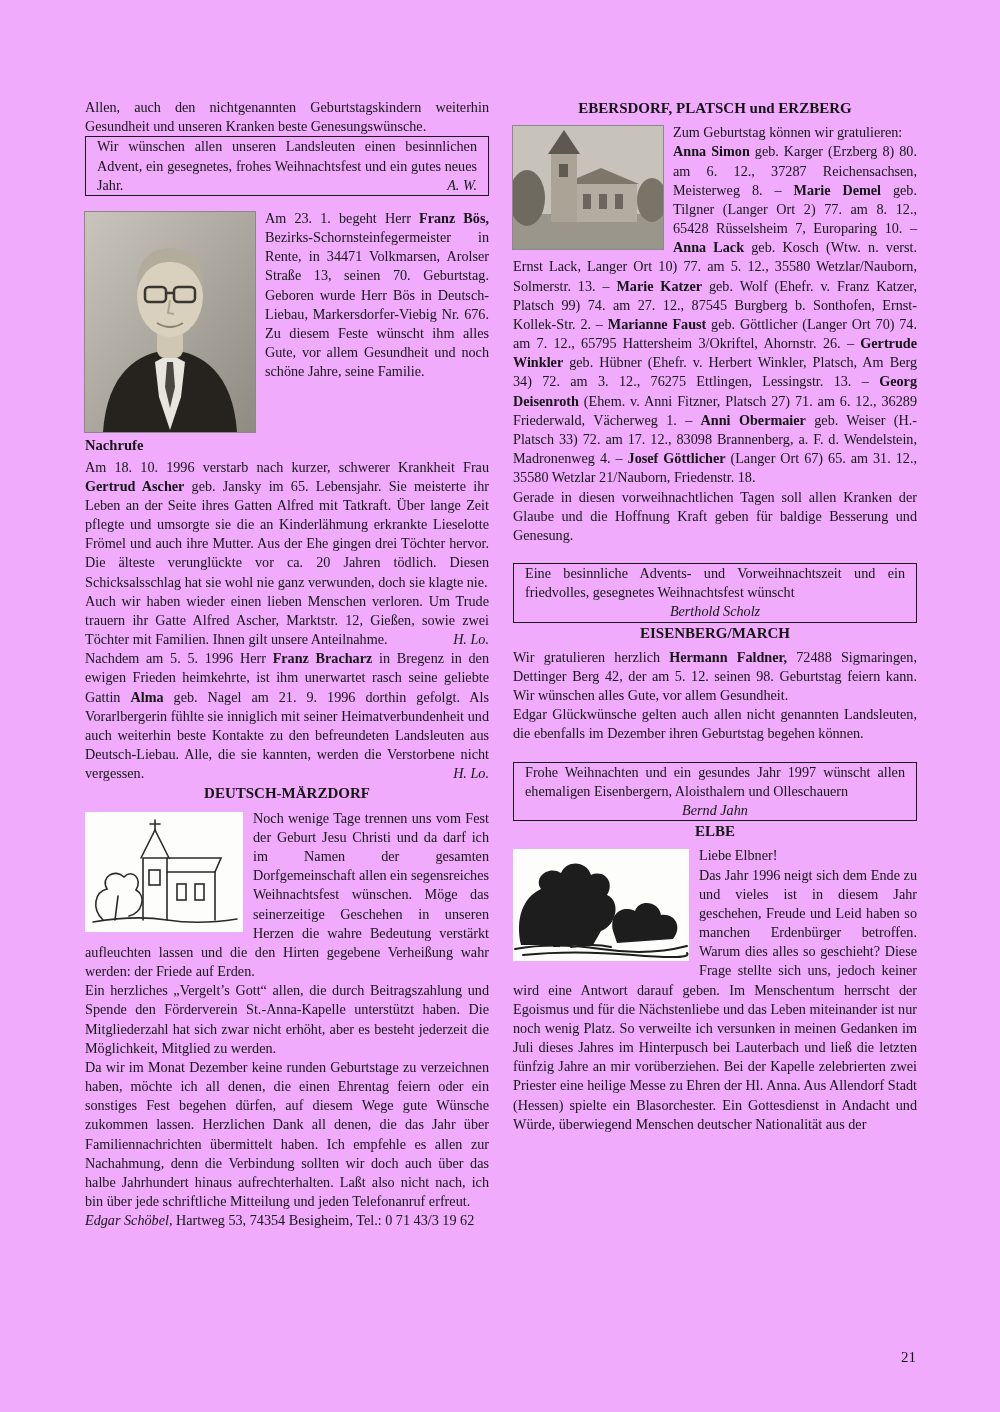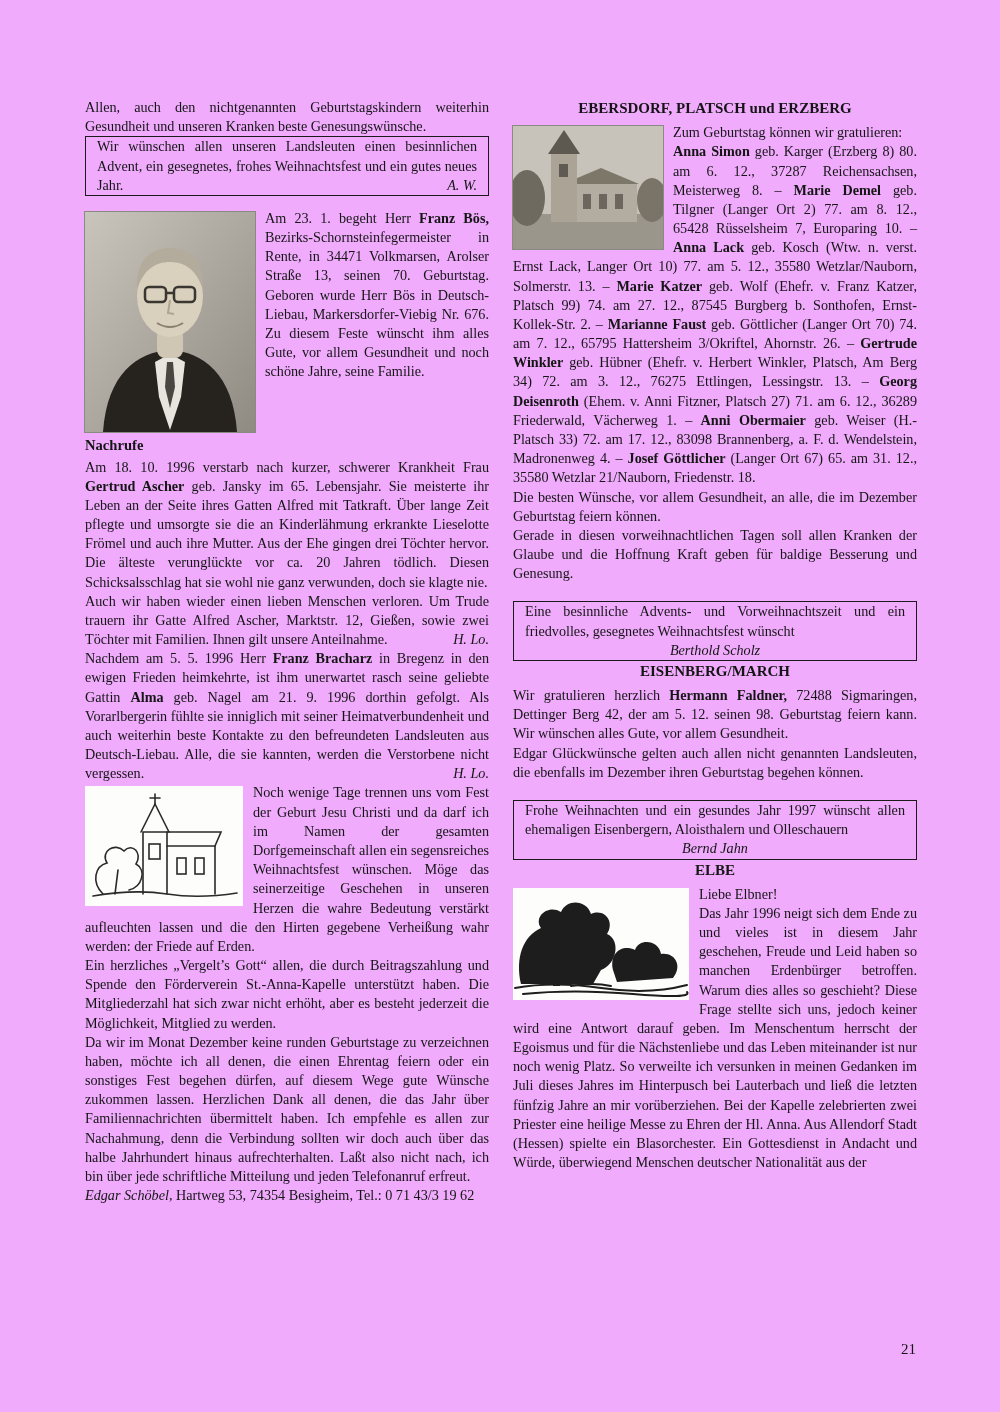--- a/index.html
+++ b/index.html
@@ -37,21 +37,21 @@
   }
   .box::after { content: ""; display: block; clear: both; }
   .subhead { font-weight: bold; font-size: 14.6px; margin: 0 0 2px 0; text-align: left; }
   .center-head { font-weight: bold; font-size: 15px; margin: 0 0 5px 0; text-align: center; }
   .sig-float { float: right; font-style: italic; padding-left: 14px; }
   .sig-line { text-align: center; font-style: italic; margin: 0; }
   .media-section::after { content: ""; display: block; clear: none; }
   .photo { float: left; margin: 3px 10px 4px 0; }
   .photo svg { display: block; }
   .photo-frame { outline: 1px solid #8a8a84; }
-  .page-number { position: absolute; right: 84px; bottom: 54px; font-size: 15px; }
+  .page-number { position: absolute; right: 84px; bottom: 46px; font-size: 15px; }
 </style>
 </head>
 <body>
 
 <div class="page">
   <div class="columns">
 
     <div class="col">
 
       <p class="para mb-m">Allen, auch den nichtgenannten Geburtstagskindern weiterhin Gesundheit und unseren Kranken beste Genesungswünsche.</p>
@@ -96,20 +96,21 @@
       <p class="para">
         <span>Auch wir haben wieder einen lieben Menschen verloren. Um Trude trauern ihr Gatte Alfred Ascher, Marktstr. 12, Gießen, sowie zwei Töchter mit Familien. Ihnen gilt unsere Anteilnahme.</span>
         <span class="sig-float">H. Lo.</span>
       </p>
 
       <p class="para mt-m">
         <span><span>Nachdem am 5. 5. 1996 Herr </span><b>Franz Bracharz</b><span> in Bregenz in den ewigen Frieden heimkehrte, ist ihm unerwartet rasch seine geliebte Gattin </span><b>Alma</b><span> geb. Nagel am 21. 9. 1996 dorthin gefolgt. Als Vorarlbergerin fühlte sie inniglich mit seiner Heimatverbundenheit und auch weiterhin beste Kontakte zu den befreundeten Landsleuten aus Deutsch-Liebau. Alle, die sie kannten, werden die Verstorbene nicht vergessen.</span></span>
         <span class="sig-float">H. Lo.</span>
       </p>
 
+      <h3 class="center-head mt-l">DEUTSCH-MÄRZDORF</h3>
 
       <div class="media-section">
         <div class="photo">
           <svg width="158" height="120" viewBox="0 0 158 120">
             <rect width="158" height="120" fill="#fdfdfc"></rect>
             <g stroke="#2a2a2a" fill="none" stroke-width="1.6" stroke-linecap="round">
               <path d="M58 108 L58 46 L82 46 L82 108"></path>
               <path d="M56 46 L70 18 L84 46"></path>
               <line x1="70" y1="18" x2="70" y2="8"></line>
               <line x1="65" y1="12" x2="75" y2="12"></line>
@@ -149,21 +150,20 @@
             <rect x="46" y="38" width="9" height="13" fill="#5f5a52"></rect>
             <rect x="70" y="68" width="8" height="15" fill="#6b665e"></rect>
             <rect x="86" y="68" width="8" height="15" fill="#6b665e"></rect>
             <rect x="102" y="68" width="8" height="15" fill="#6b665e"></rect>
           </svg>
         </div>
         <p class="para">Zum Geburtstag können wir gratulieren:</p>
         <p class="para"><b>Anna Simon</b><span> geb. Karger (Erzberg 8) 80. am 6. 12., 37287 Reichensachsen, Meisterweg 8. – </span><b>Marie Demel</b><span> geb. Tilgner (Langer Ort 2) 77. am 8. 12., 65428 Rüsselsheim 7, Europaring 10. – </span><b>Anna Lack</b><span> geb. Kosch (Wtw. n. verst. Ernst Lack, Langer Ort 10) 77. am 5. 12., 35580 Wetzlar/Nauborn, Solmerstr. 13. – </span><b>Marie Katzer</b><span> geb. Wolf (Ehefr. v. Franz Katzer, Platsch 99) 74. am 27. 12., 87545 Burgberg b. Sonthofen, Ernst-Kollek-Str. 2. – </span><b>Marianne Faust</b><span> geb. Göttlicher (Langer Ort 70) 74. am 7. 12., 65795 Hattersheim 3/Okriftel, Ahornstr. 26. – </span><b>Gertrude Winkler</b><span> geb. Hübner (Ehefr. v. Herbert Winkler, Platsch, Am Berg 34) 72. am 3. 12., 76275 Ettlingen, Lessingstr. 13. – </span><b>Georg Deisenroth</b><span> (Ehem. v. Anni Fitzner, Platsch 27) 71. am 6. 12., 36289 Friederwald, Vächerweg 1. – </span><b>Anni Obermaier</b><span> geb. Weiser (H.-Platsch 33) 72. am 17. 12., 83098 Brannenberg, a. F. d. Wendelstein, Madronenweg 4. – </span><b>Josef Göttlicher</b><span> (Langer Ort 67) 65. am 31. 12., 35580 Wetzlar 21/Nauborn, Friedenstr. 18.</span></p>
       </div>
 
-      <p class="para">Die besten Wünsche, vor allem Gesundheit, an alle, die im Dezember Geburtstag feiern können.</p>
       <p class="para mt-s">Gerade in diesen vorweihnachtlichen Tagen soll allen Kranken der Glaube und die Hoffnung Kraft geben für baldige Besserung und Genesung.</p>
 
 
       <div class="box mt-l">
         <span>Eine besinnliche Advents- und Vorweihnachtszeit und ein friedvolles, gesegnetes Weihnachtsfest wünscht</span>
         <div class="sig-line">Berthold Scholz</div>
       </div>
 
       <h3 class="center-head mt-xl">EISENBERG/MARCH</h3>
       <p class="para"><span>Wir gratulieren herzlich </span><b>Hermann Faldner,</b><span> 72488 Sigmaringen, Dettinger Berg 42, der am 5. 12. seinen 98. Geburtstag feiern kann. Wir wünschen alles Gute, vor allem Gesundheit.</span></p>

